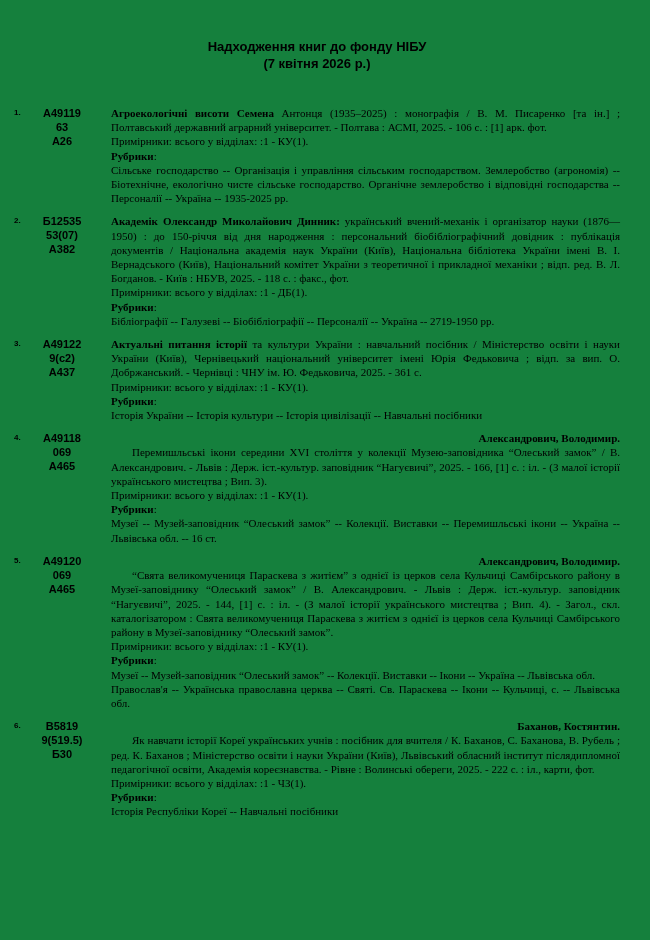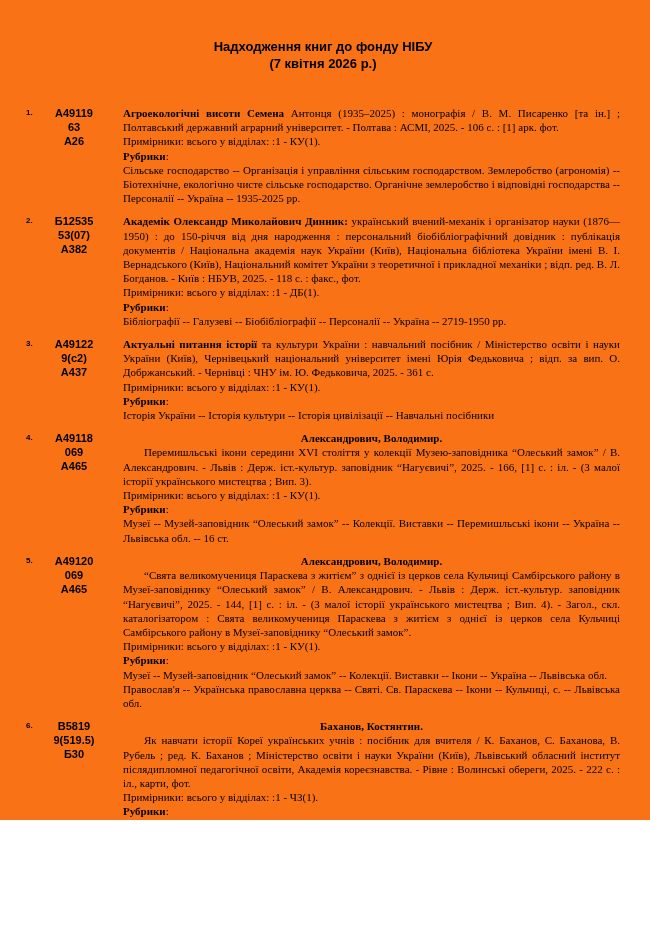--- a/index.html
+++ b/index.html
@@ -1,22 +1,22 @@
 <!DOCTYPE html>
 <html><head>
 <meta charset="utf-8">
 <style>
   html, body { margin: 0; padding: 0; background: #ffffff; }
   .page {
     width: 650px;
-    height: 820px;
-    background: #f97316;
+    height: 940px;
+    background: #15803d;
     color: #000000;
     box-sizing: border-box;
-    padding: 38px 30px 0 26px;
+    padding: 38px 30px 0 14px;
     font-family: "Liberation Serif", serif;
     overflow: hidden;
   }
   .doc-header {
     text-align: center;
     font-family: "Liberation Sans", sans-serif;
     font-weight: bold;
     font-size: 13px;
     line-height: 17px;
     margin-bottom: 34px;
@@ -45,21 +45,21 @@
     line-height: 14px;
   }
   .desc {
     flex: 1;
     margin-left: 17px;
     font-size: 11px;
     line-height: 14.2px;
     text-align: justify;
   }
   .para { margin: 0; }
-  .author { font-weight: bold; text-align: center; }
+  .author { font-weight: bold; text-align: right; }
   .body-ind { text-indent: 21px; }
   b { font-weight: bold; }
 </style>
 </head>
 <body>
 
 <div class="page">
 
   <div class="doc-header">
     <div>Надходження книг до фонду НІБУ</div>

